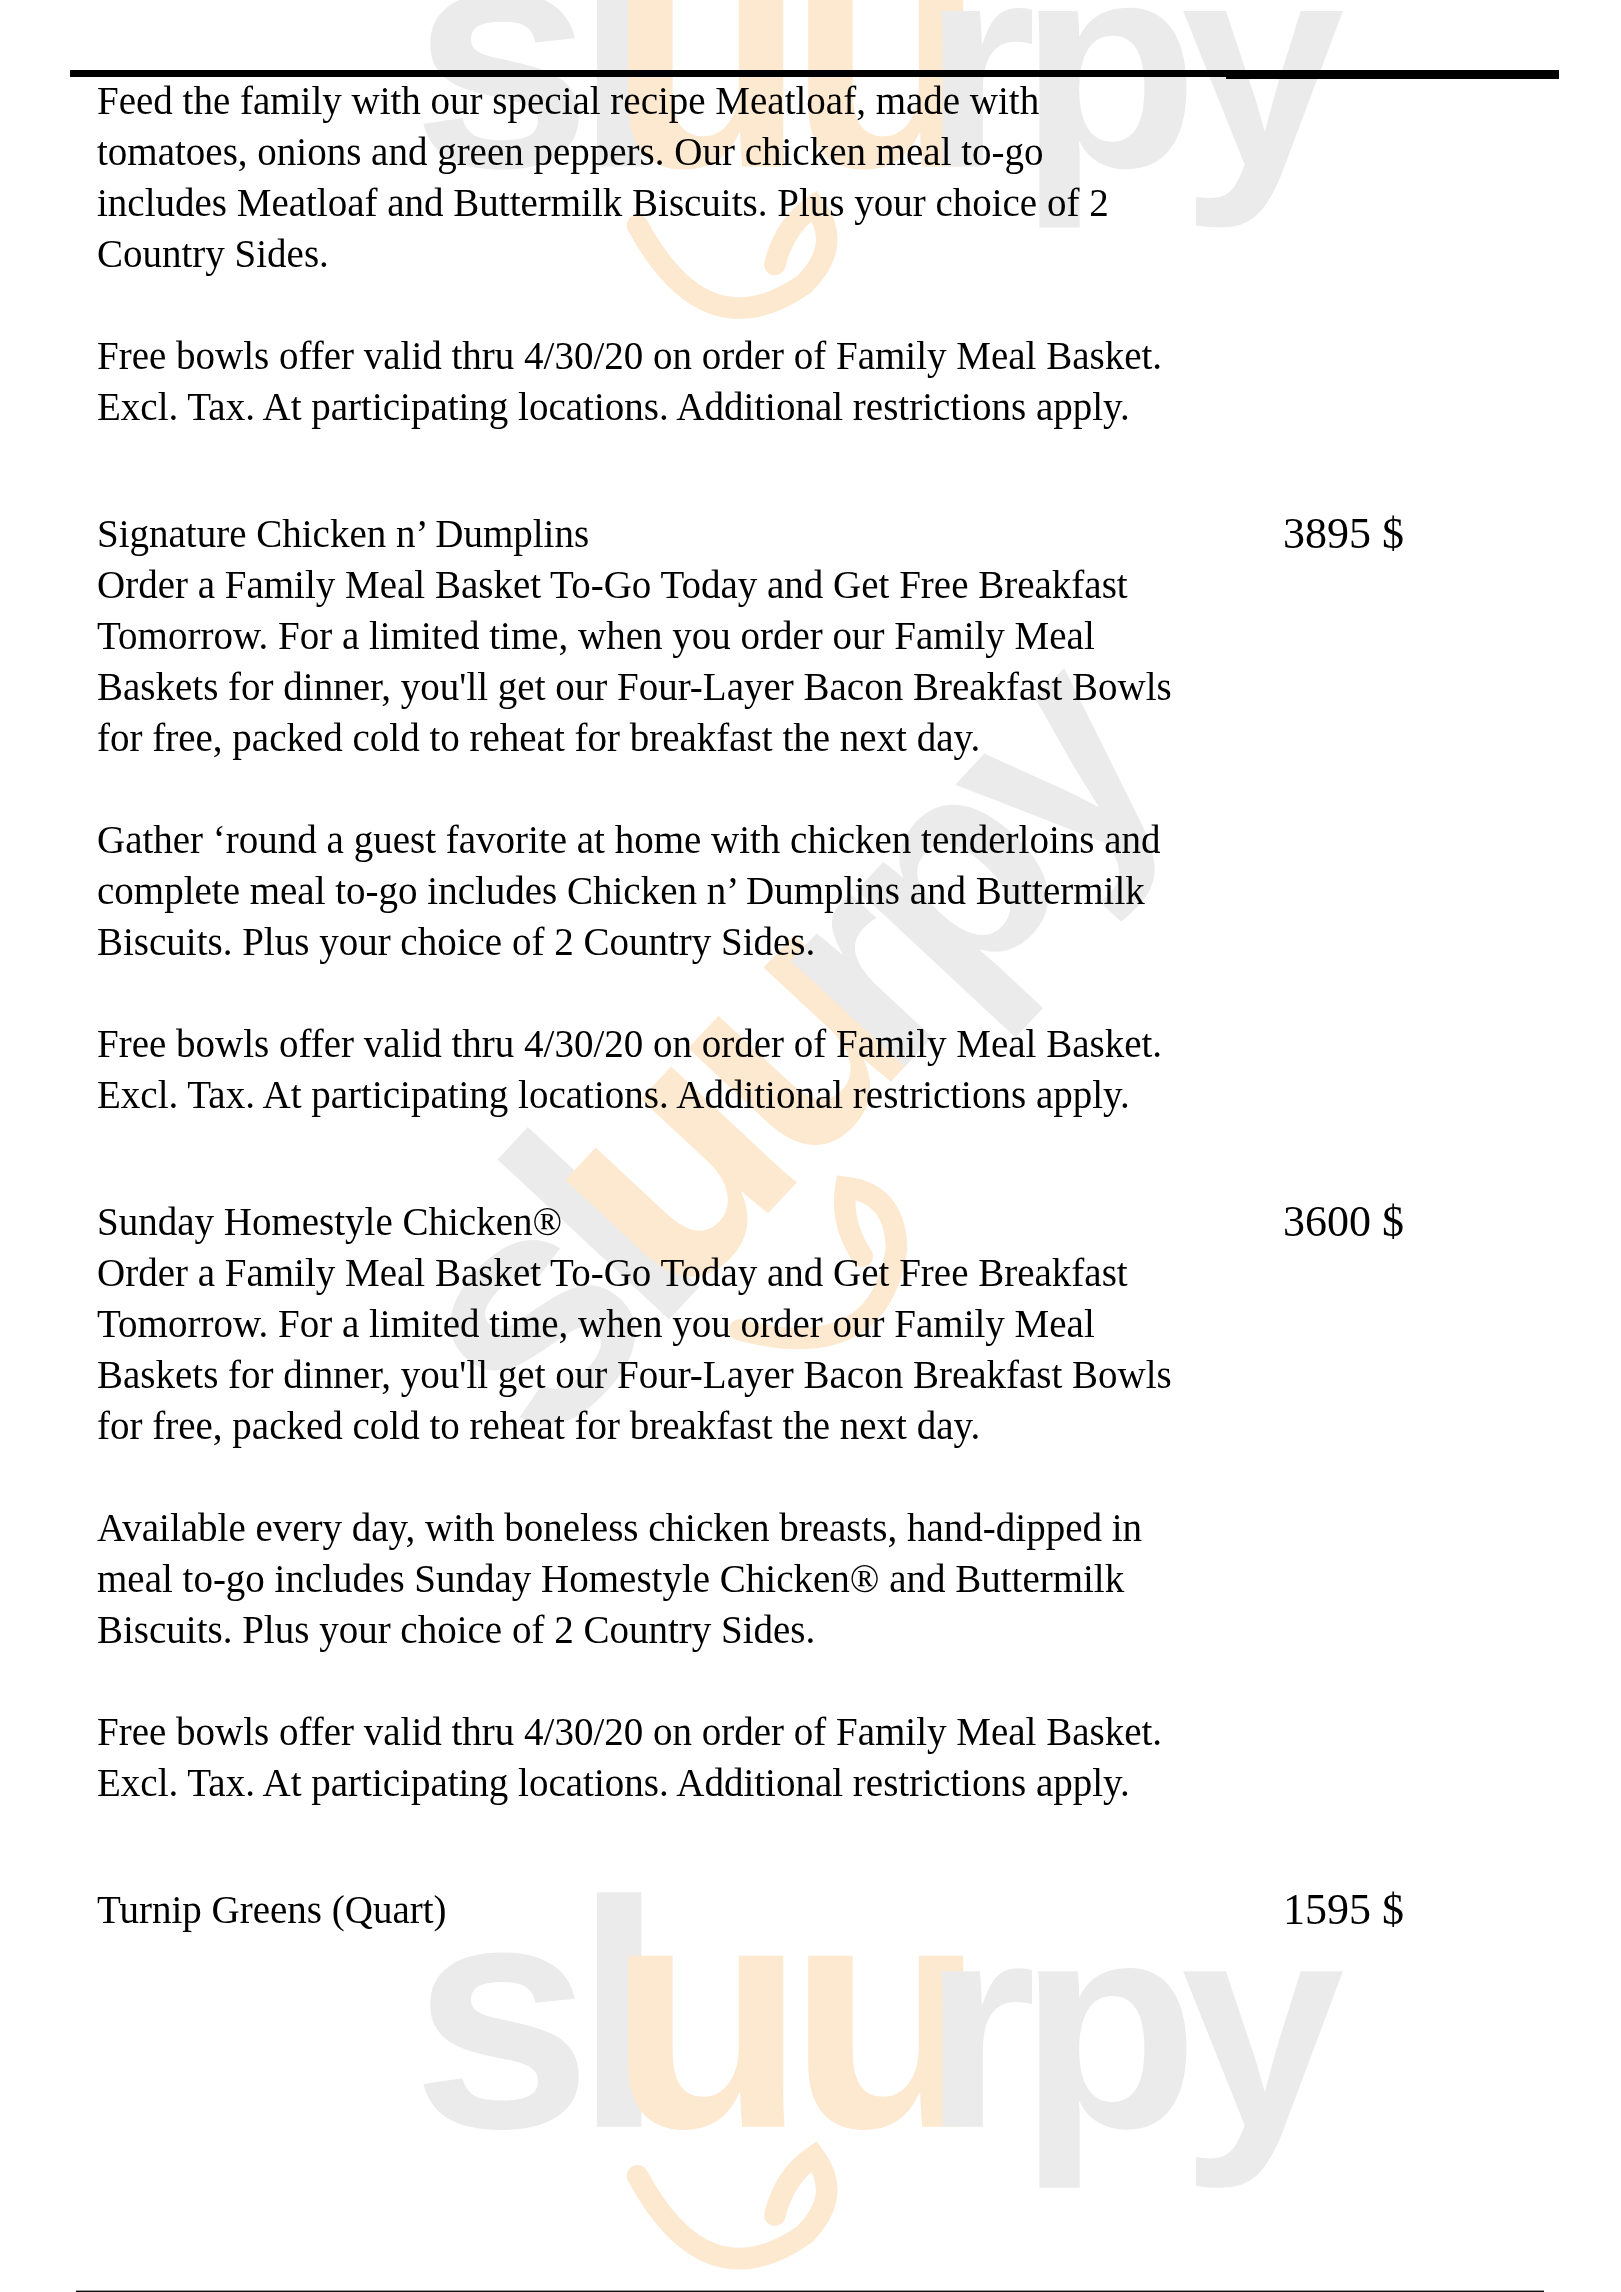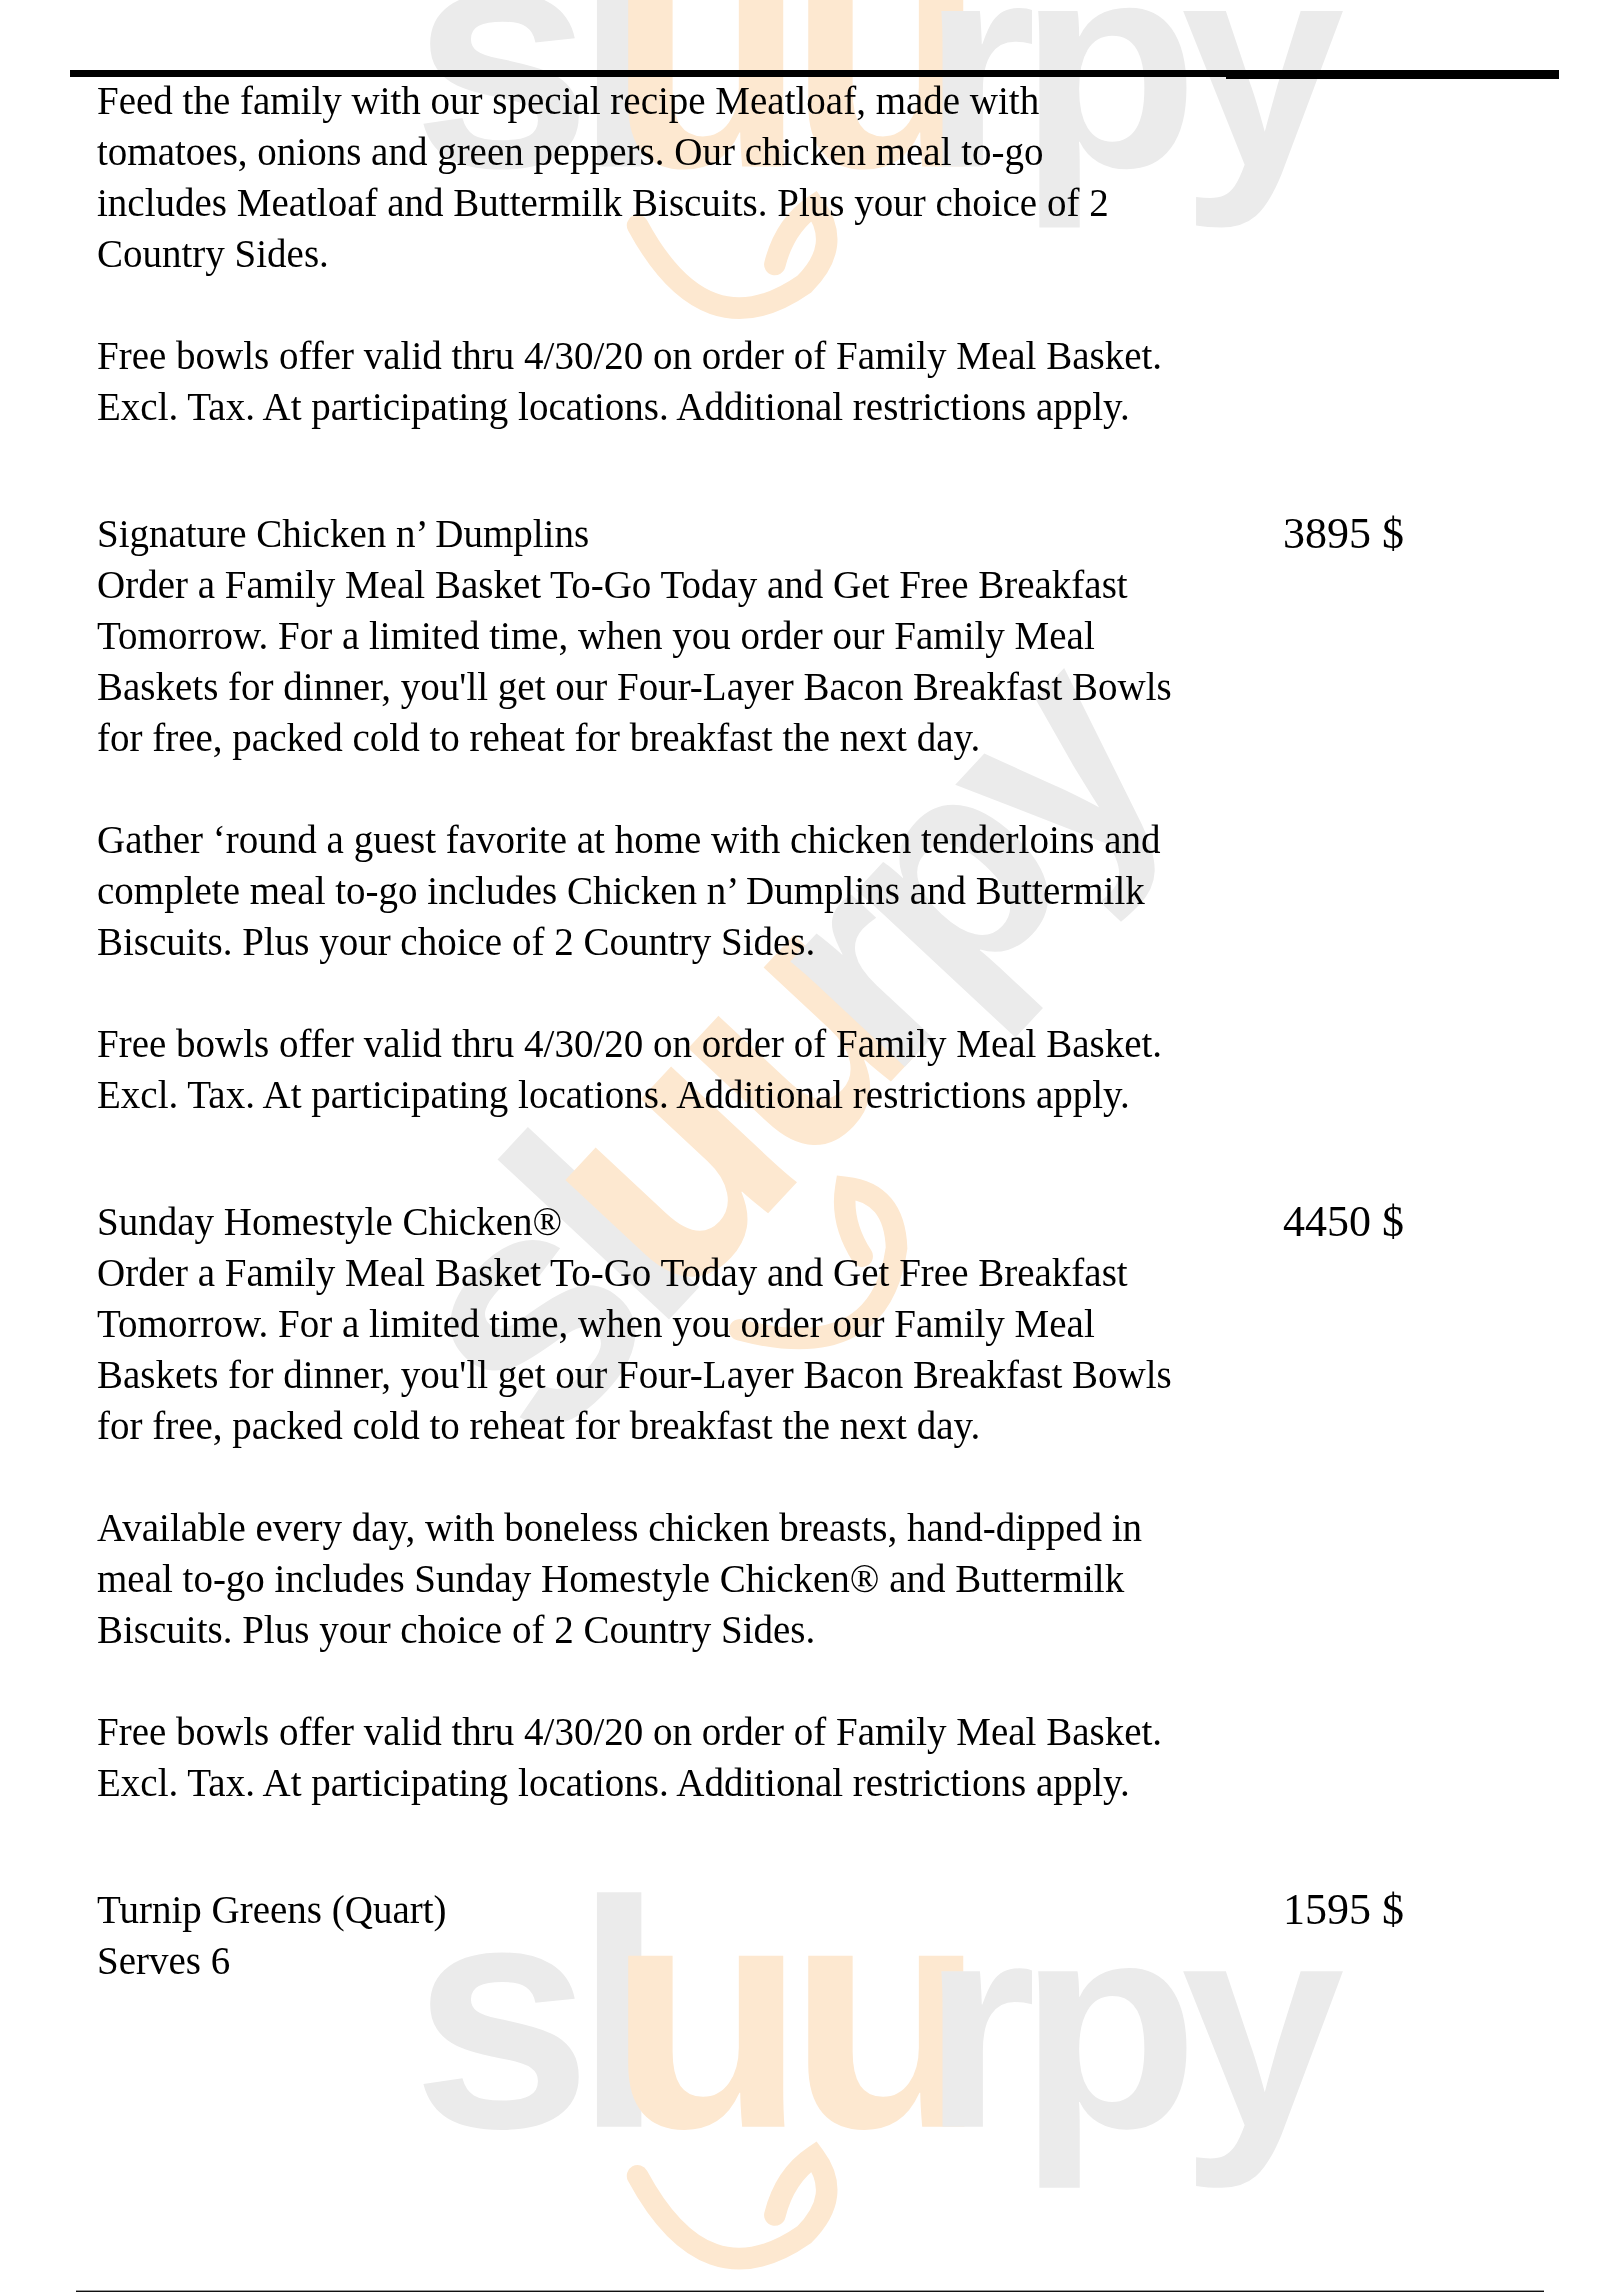--- a/index.html
+++ b/index.html
@@ -89,21 +89,21 @@
     <div>
       <span class="line">Free bowls offer valid thru 4/30/20 on order of Family Meal Basket.</span>
       <span class="line">Excl. Tax.  At participating locations. Additional restrictions apply.</span>
     </div>
   </div>
 
   <div class="item-gap"></div>
 
   <div class="item">
     <span class="line">Sunday Homestyle Chicken®</span>
-    <span class="price">4450 $</span>
+    <span class="price">3600 $</span>
     <div>
       <span class="line">Order a Family Meal Basket To-Go Today and Get Free Breakfast</span>
       <span class="line">Tomorrow. For a limited time, when you order our Family Meal</span>
       <span class="line">Baskets for dinner, you'll get our Four-Layer Bacon Breakfast Bowls</span>
       <span class="line">for free, packed cold to reheat for breakfast the next day.</span>
     </div>
     <div class="blank"></div>
     <div>
       <span class="line">Available every day, with boneless chicken breasts, hand-dipped in</span>
       <span class="line">meal to-go includes Sunday Homestyle Chicken® and Buttermilk</span>
@@ -114,19 +114,16 @@
       <span class="line">Free bowls offer valid thru 4/30/20 on order of Family Meal Basket.</span>
       <span class="line">Excl. Tax.  At participating locations. Additional restrictions apply.</span>
     </div>
   </div>
 
   <div class="item-gap"></div>
 
   <div class="item">
     <span class="line">Turnip Greens (Quart)</span>
     <span class="price">1595 $</span>
-    <div>
-      <span class="line">Serves 6</span>
-    </div>
   </div>
 
 </div>
 
 
 </body></html>

